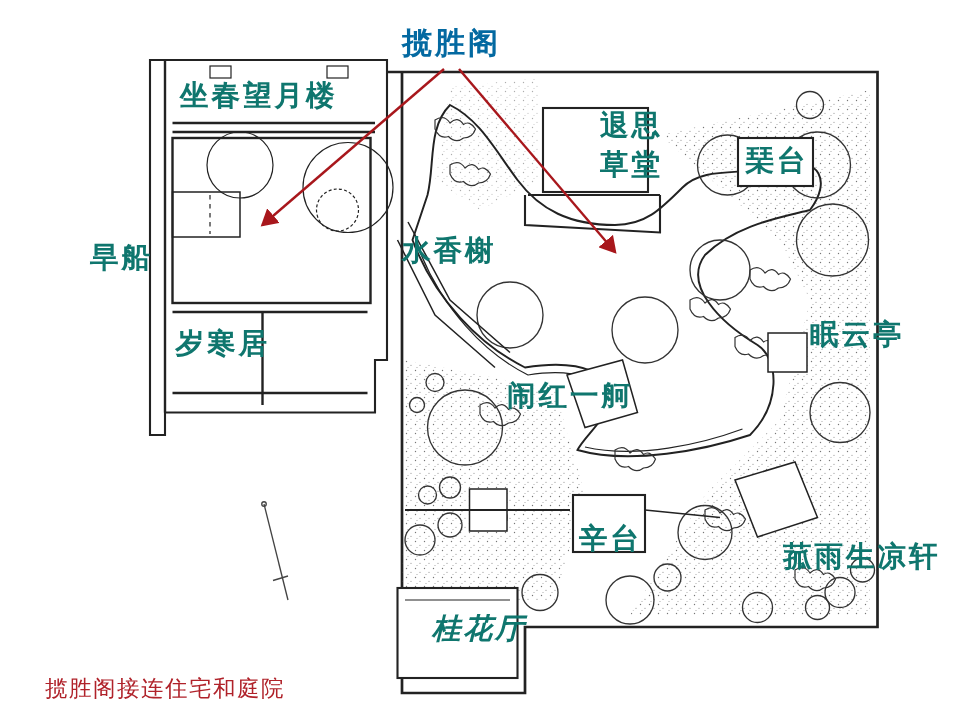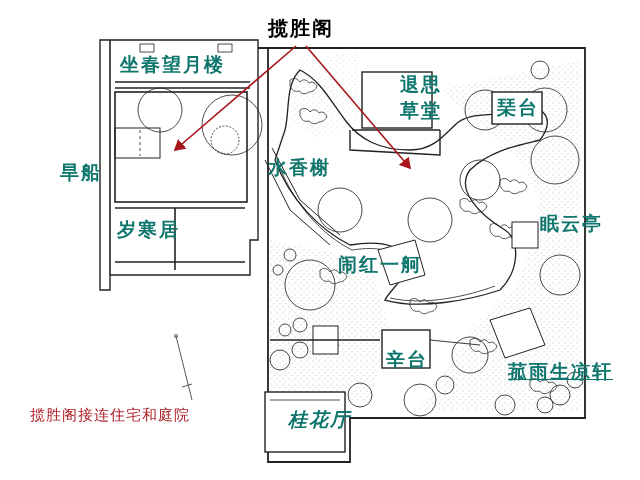--- a/index.html
+++ b/index.html
@@ -2,22 +2,22 @@
 <html><head>
 <meta charset="utf-8">
 <style>
   html, body { margin: 0; padding: 0; background: #ffffff; }
   body { width: 640px; height: 480px; position: relative; overflow: hidden;
          font-family: "DejaVu Serif", "Liberation Serif", serif; }
   #plan { position: absolute; left: 0; top: 0; width: 640px; height: 480px; }
   .label { position: absolute; color: #0f766e; font-weight: bold; white-space: nowrap;
            font-family: "DejaVu Serif", "Liberation Serif", serif; letter-spacing: 2px; line-height: 1; }
   .lbl-18 { font-size: 19px; }
-  .lbl-red { color: #000000; }
-  .caption { position: absolute; left: 30px; top: 406px; font-size: 15px; color: #b0222a;
+  .lbl-red { color: #0369a1; }
+  .caption { position: absolute; left: 30px; top: 450px; font-size: 15px; color: #b0222a;
              font-family: "DejaVu Serif", "Liberation Serif", serif; letter-spacing: 1px; }
   .two-line { text-align: center; line-height: 1.35; }
 </style>
 </head>
 <body>
 
 <svg id="plan" viewBox="0 0 640 480" xmlns="http://www.w3.org/2000/svg">
   <defs>
     <pattern id="stipple" width="6" height="6" patternUnits="userSpaceOnUse">
       <circle cx="1" cy="1" r="0.45" fill="#555"></circle>
@@ -162,17 +162,17 @@
 <div class="label lbl-18" style="left:497px; top:98px;">琹台</div>
 
 <div class="label lbl-18" style="left:268px; top:158px;">水香榭</div>
 
 <div class="label lbl-18" style="left:540px; top:214px;">眠云亭</div>
 
 <div class="label lbl-18" style="left:338px; top:255px;">闹红一舸</div>
 
 <div class="label lbl-18" style="left:386px; top:350px;">辛台</div>
 
-<div class="label lbl-18" style="left:508px; top:362px;text-decoration:underline;">菰雨生凉轩</div>
+<div class="label lbl-18" style="left:522px; top:362px;">菰雨生凉轩</div>
 
 <div class="label lbl-18" style="left:288px; top:410px;font-style:italic;">桂花厅</div>
 
 <div class="caption">揽胜阁接连住宅和庭院</div>
 
 </body></html>

